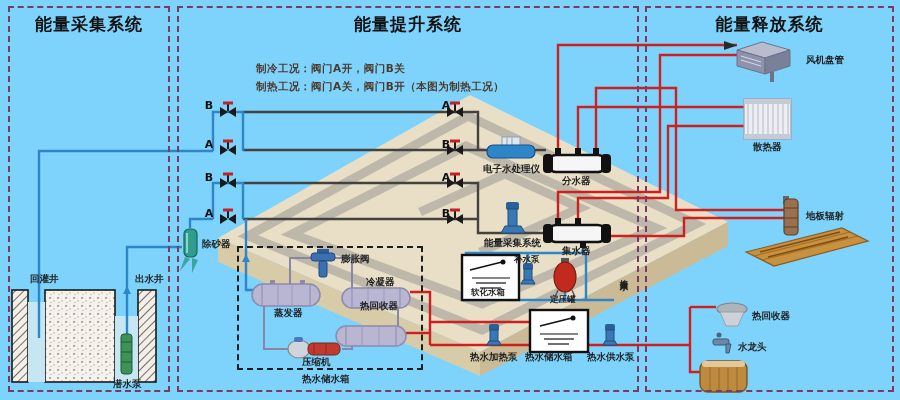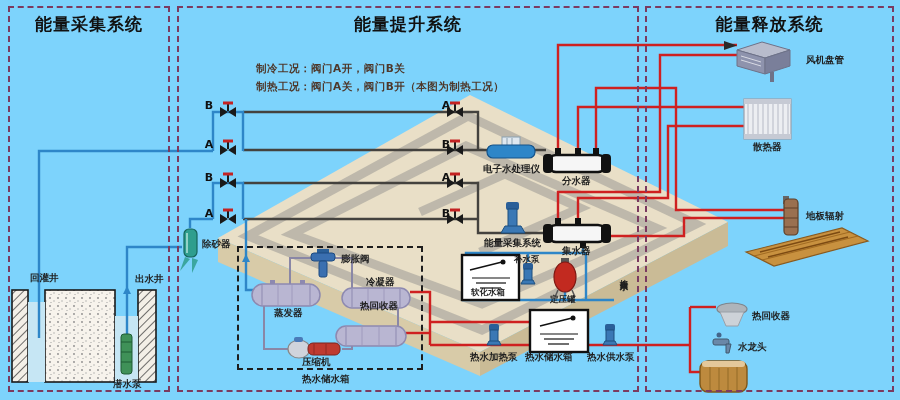--- a/index.html
+++ b/index.html
@@ -313,21 +313,21 @@
 
   <div class="vletter" style="left:203px;top:100px;">B</div>
   <div class="vletter" style="left:203px;top:139px;">A</div>
   <div class="vletter" style="left:203px;top:172px;">B</div>
   <div class="vletter" style="left:203px;top:208px;">A</div>
   <div class="vletter" style="left:440px;top:100px;">A</div>
   <div class="vletter" style="left:440px;top:139px;">B</div>
   <div class="vletter" style="left:440px;top:172px;">A</div>
   <div class="vletter" style="left:440px;top:208px;">B</div>
 
-  <div class="lbl" style="left:30px;top:274px;font-family:Liberation Serif, serif;">回灌井</div>
+  <div class="lbl" style="left:30px;top:274px;">回灌井</div>
   <div class="lbl" style="left:90px;top:274px;padding-left:45px;">出水井</div>
   <div class="lbl" style="left:113px;top:379px;">潜水泵</div>
   <div class="lbl" style="left:202px;top:239px;">除砂器</div>
   <div class="lbl" style="left:483px;top:164px;">电子水处理仪</div>
   <div class="lbl" style="left:562px;top:176px;">分水器</div>
   <div class="lbl" style="left:484px;top:238px;">能量采集系统</div>
   <div class="lbl" style="left:562px;top:246px;">集水器</div>
   <div class="lbl" style="left:341px;top:254px;">膨胀阀</div>
   <div class="lbl" style="left:366px;top:277px;">冷凝器</div>
   <div class="lbl" style="left:274px;top:308px;">蒸发器</div>

